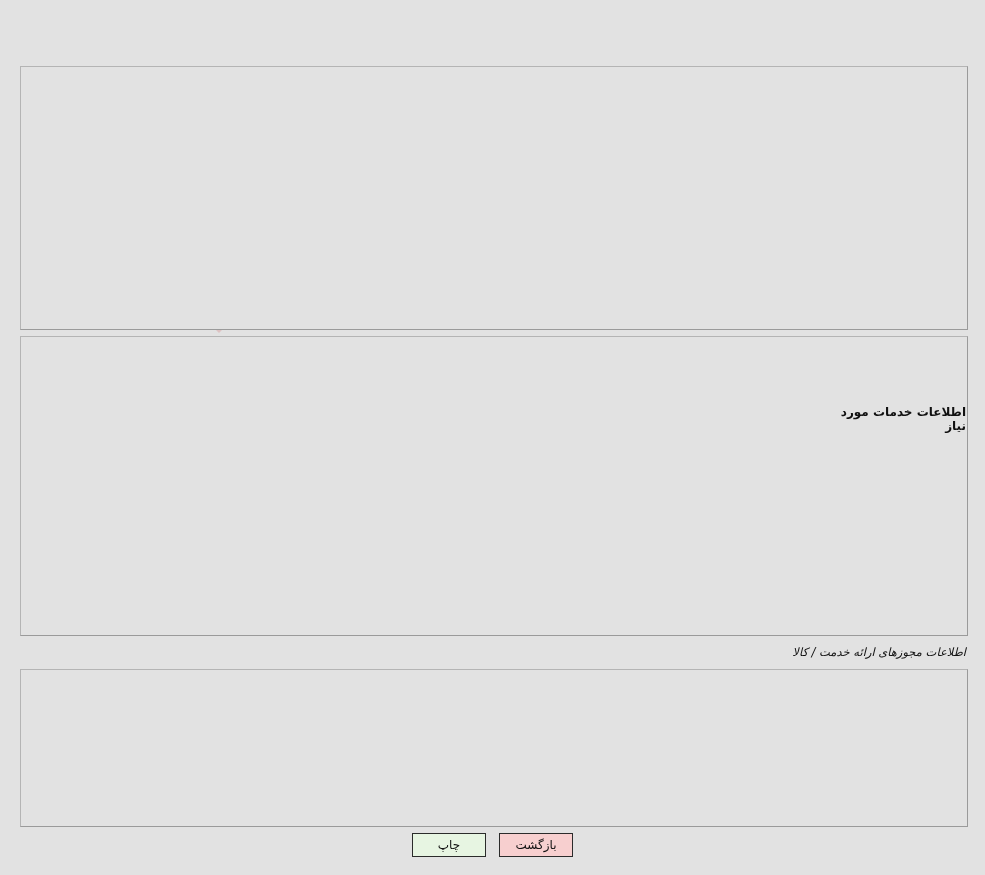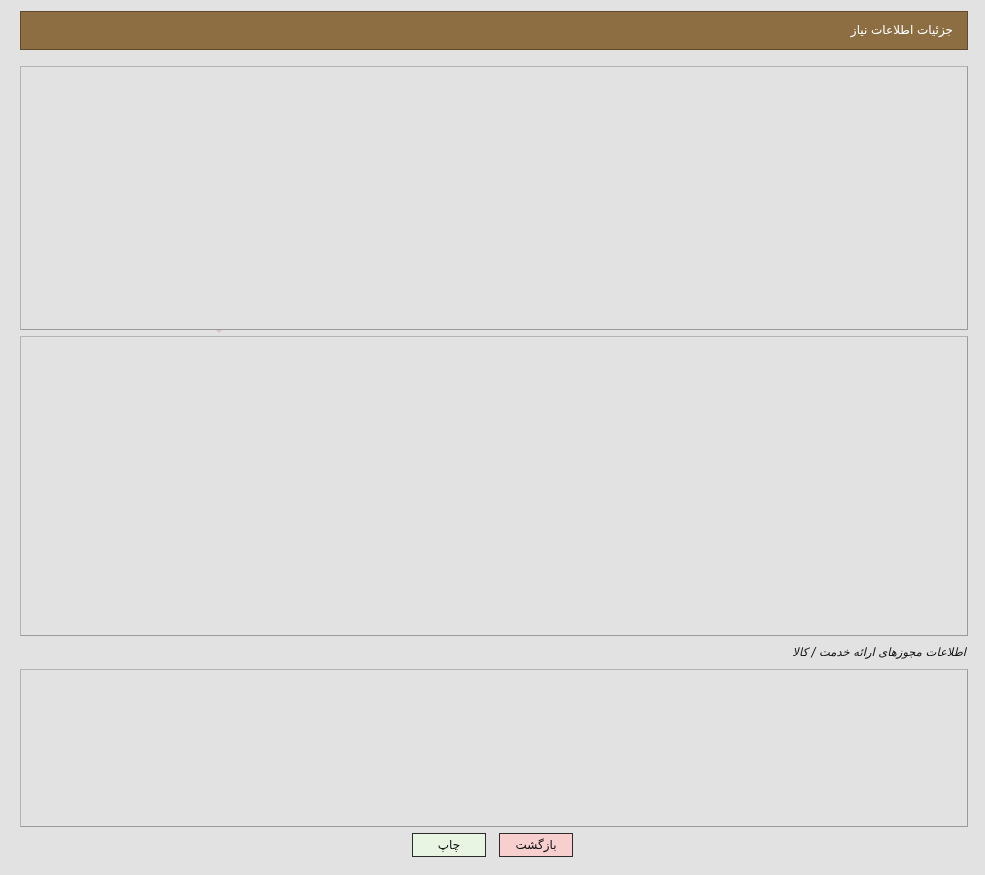--- a/index.html
+++ b/index.html
@@ -270,21 +270,20 @@
 
 <div id="page">
 
   <div id="watermark">
     <div class="wm-shield"></div>
     <div class="wm-shield-inner"></div>
     <div class="wm-check">✔</div>
     <div class="wm-text">AriaTender.net</div>
   </div>
 
-  <div id="banner">جزئیات اطلاعات نیاز</div>
 
   <div class="panel" id="panel-main"></div>
 
   <div class="lbl" style="left:888px; top:83px; width:78px;">شماره نیاز:</div>
   <div class="fld center" style="left:604px; top:80px; width:270px;">1103091714000086</div>
   <div class="plaintext" style="right:385px; top:83px;">تاریخ و ساعت اعلان عمومی:</div>
   <div class="fld center" style="left:105px; top:80px; width:195px;">1403/02/27 - 12:20</div>
 
   <div class="lbl" style="left:888px; top:113px; width:78px;">نام دستگاه خریدار:</div>
   <div class="fld" style="left:232px; top:110px; width:642px;">شهرداری بروجرد استان لرستان</div>
@@ -335,20 +334,21 @@
 
   <div class="panel" id="panel-desc"></div>
 
   <div class="lbl lbl-b" style="left:880px; top:364px; width:86px; font-size:12px;">شرح کلی نیاز:</div>
   <div class="ta" style="left:172px; top:352px; width:700px; height:42px;">
     <div>خریدخدمات مشاوره و مطالعات ، طراحی وارئه خدمات کارشناسی فاز 2 سامانه های هوشمند مدیریت ترافیک</div>
     <div>( دوربین های ترافیکی )را  به شرح اسنادو مدارک پیوست</div>
     <span class="grip">◢</span>
   </div>
 
+  <div class="sectitle lbl-b" style="left:830px; top:405px; width:136px; font-size:12px;">اطلاعات خدمات مورد نیاز</div>
 
   <div class="lbl lbl-b" style="left:872px; top:442px; width:94px; font-size:12px;">گروه خدمت:</div>
   <div class="fld" style="left:172px; top:438px; width:688px;">فعالیت‌های حرفه‌ای، علمی و فنی</div>
 
   <table class="grid" id="services-grid" style="left:40px; top:475px; width:866px;">
     <thead>
       <tr>
         <th style="width:34px;">ردیف</th>
         <th style="width:150px;">کد خدمت</th>
         <th>نام خدمت</th>

